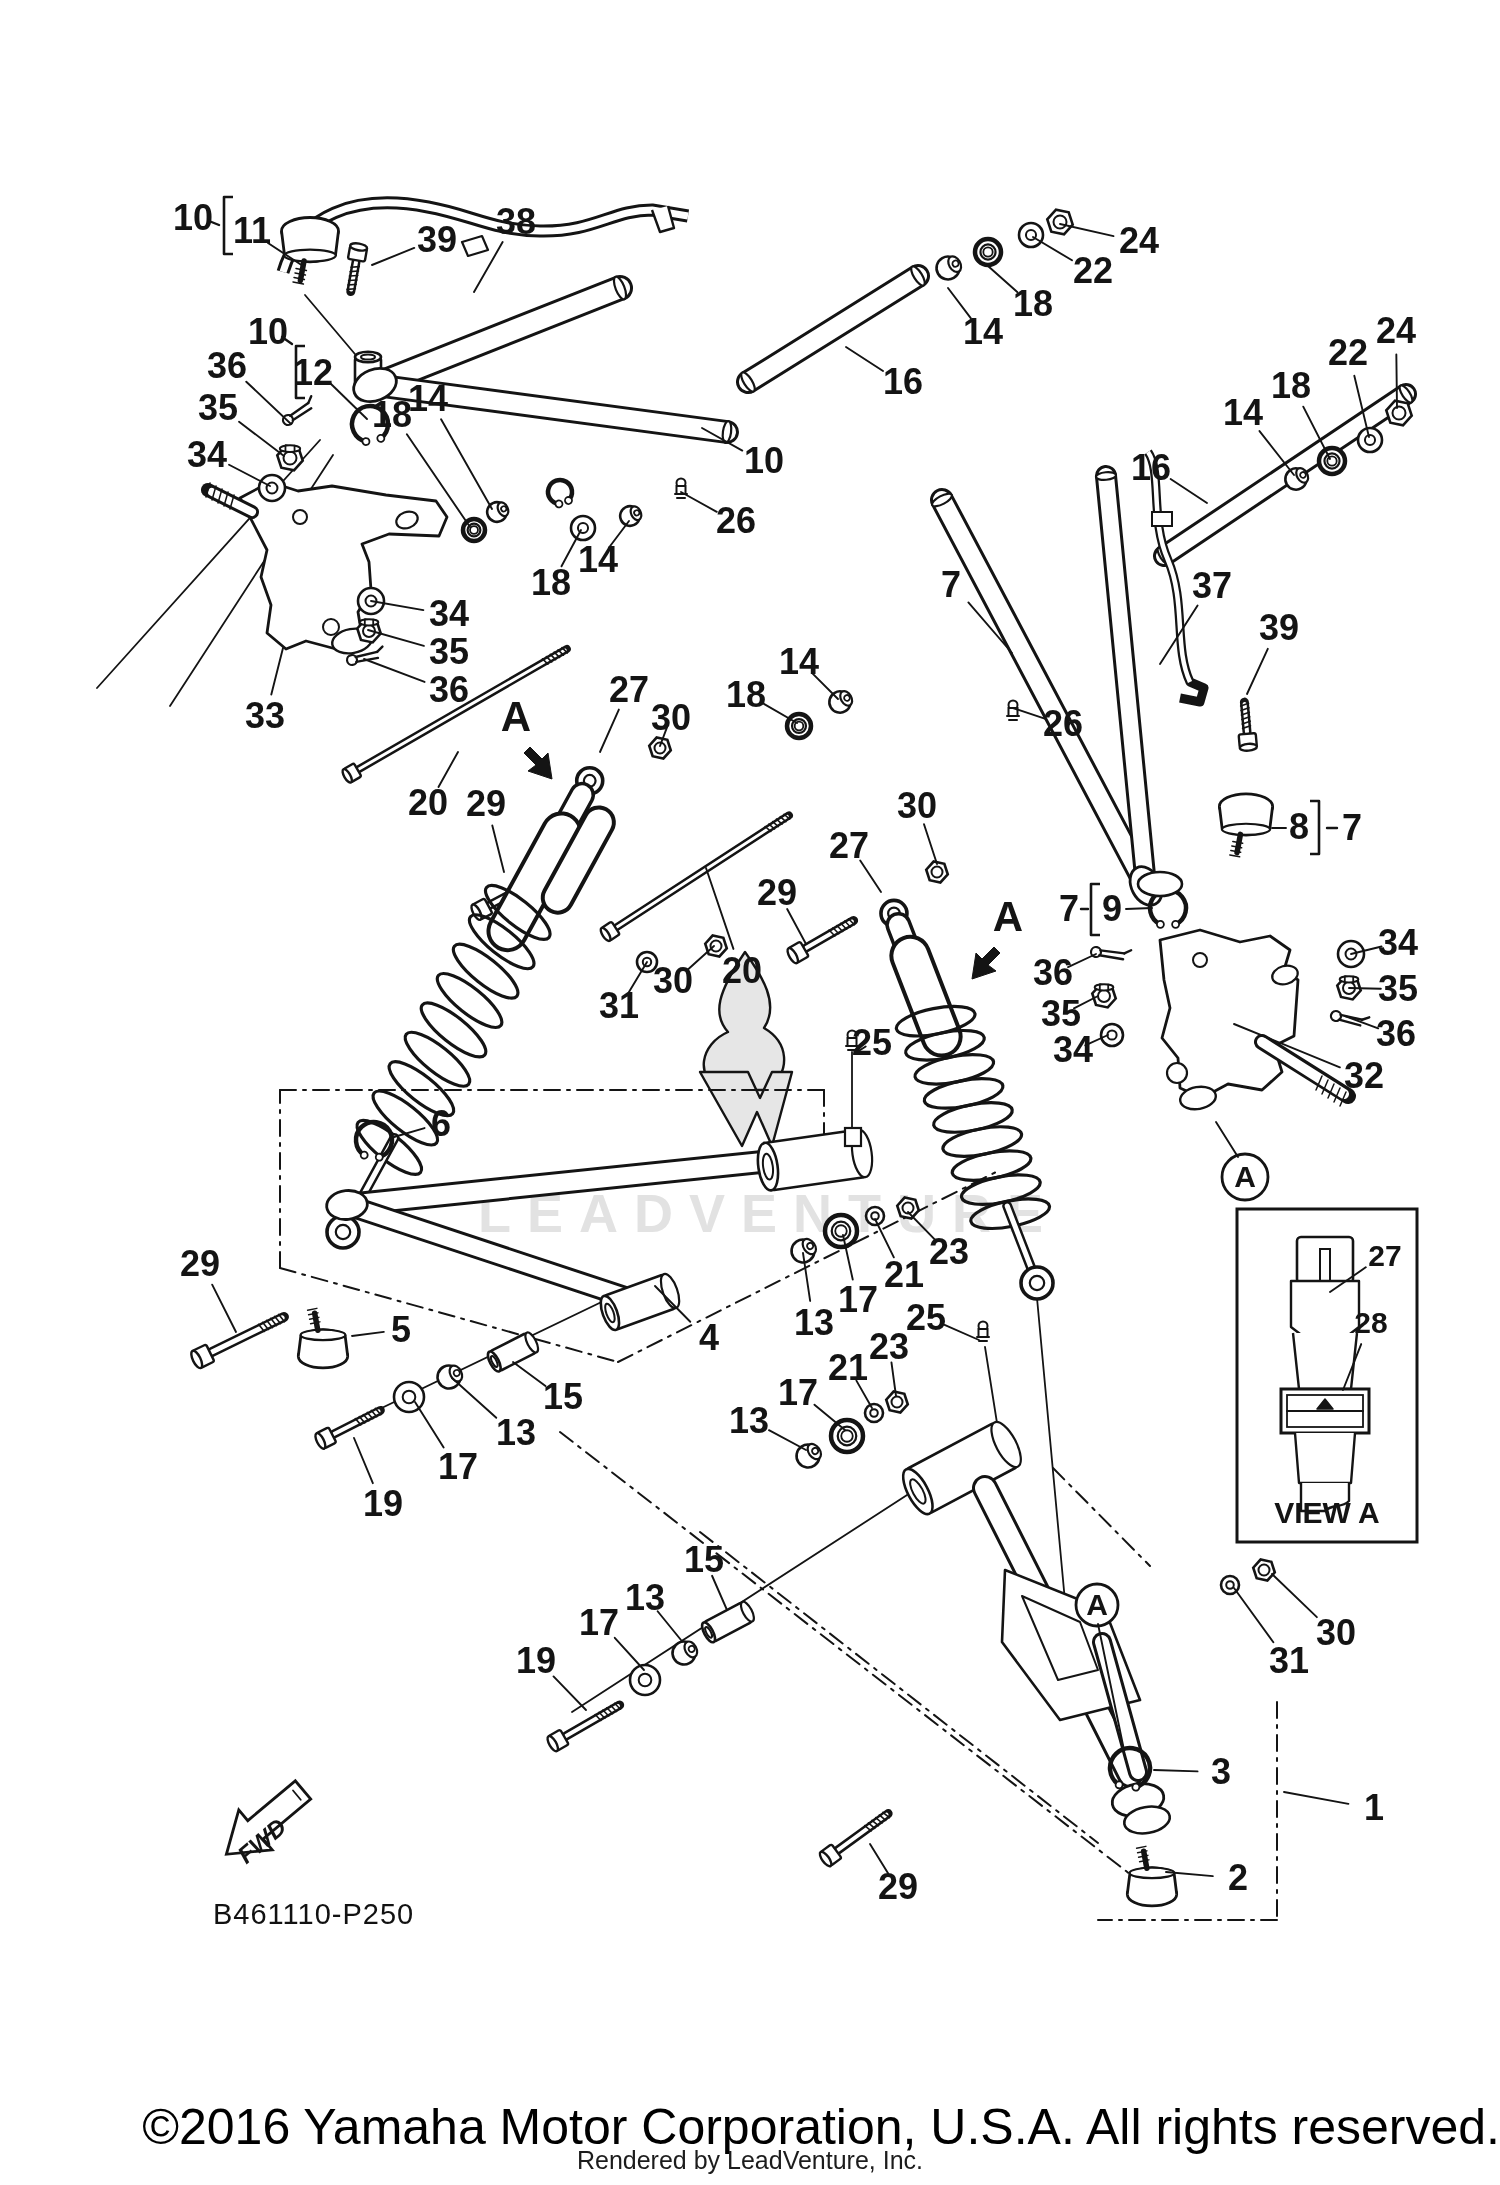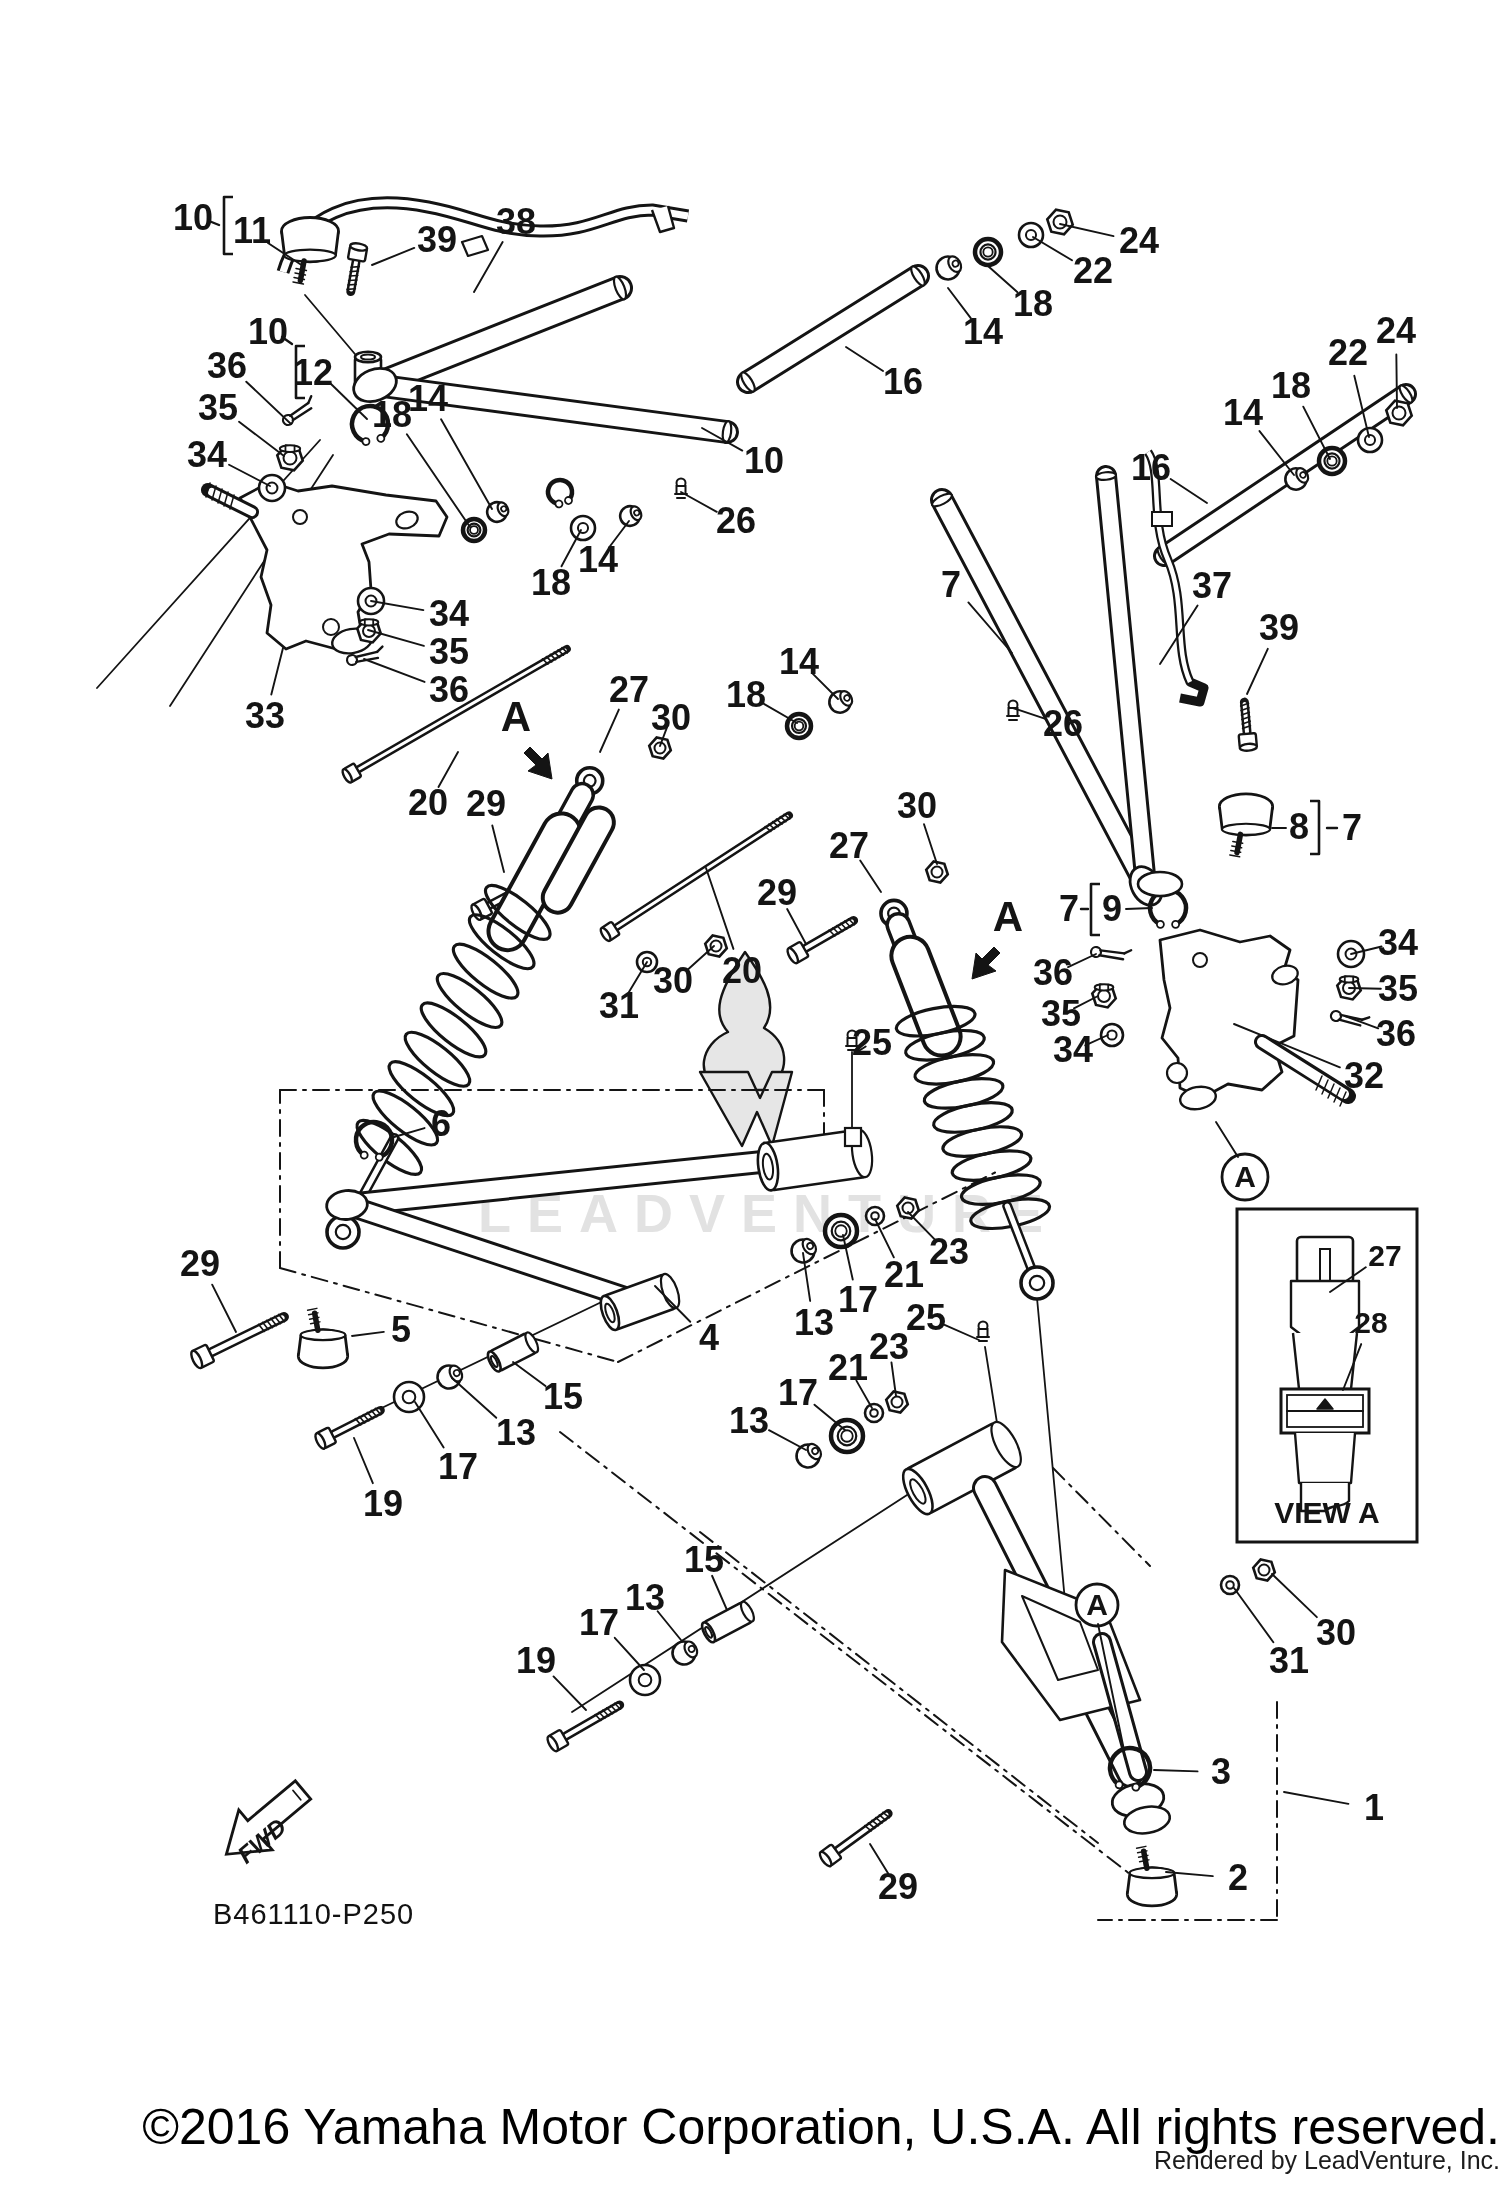--- a/index.html
+++ b/index.html
@@ -3,21 +3,21 @@
 <meta charset="utf-8">
 <style>
   html,body{margin:0;padding:0;background:#fff;}
   .page{position:relative;width:1500px;height:2185px;background:#ffffff;overflow:hidden;
         font-family:"Liberation Sans",sans-serif;}
   svg{position:absolute;left:0;top:0;}
   .code-text{position:absolute;left:166px;top:1898px;font-size:29px;color:#111;
              letter-spacing:1px;font-family:"Liberation Sans",sans-serif;margin-left:47px;}
   .copyright{position:absolute;left:0;top:2098px;width:1500px;text-align:right;
              font-size:50px;color:#000;white-space:nowrap;font-family:"Liberation Sans",sans-serif;}
-  .rendered-by{position:absolute;left:0;top:2146px;width:1500px;text-align:right;
+  .rendered-by{position:absolute;left:0;top:2146px;width:1500px;text-align:center;
              font-size:25px;color:#1c1c1c;font-family:"Liberation Sans",sans-serif;}
 </style>
 </head>
 <body>
 
 <div class="page">
   <svg id="diagram" width="1500" height="2185" viewBox="0 0 1500 2185">
       <g>
         <path d="M745 952 C718 992 712 1014 728 1032 C700 1044 694 1078 722 1090 L768 1090 C792 1070 788 1042 764 1028 C780 1004 762 976 745 952 Z" fill="#e6e6e6" stroke="#141414" stroke-width="2.4" stroke-linejoin="round"></path>
         <path d="M700 1072 L742 1146 L757 1112 L772 1146 L792 1072 L772 1072 L760 1098 L748 1072 Z" fill="#e6e6e6" stroke="#141414" stroke-width="2.4" stroke-linejoin="round"></path>

